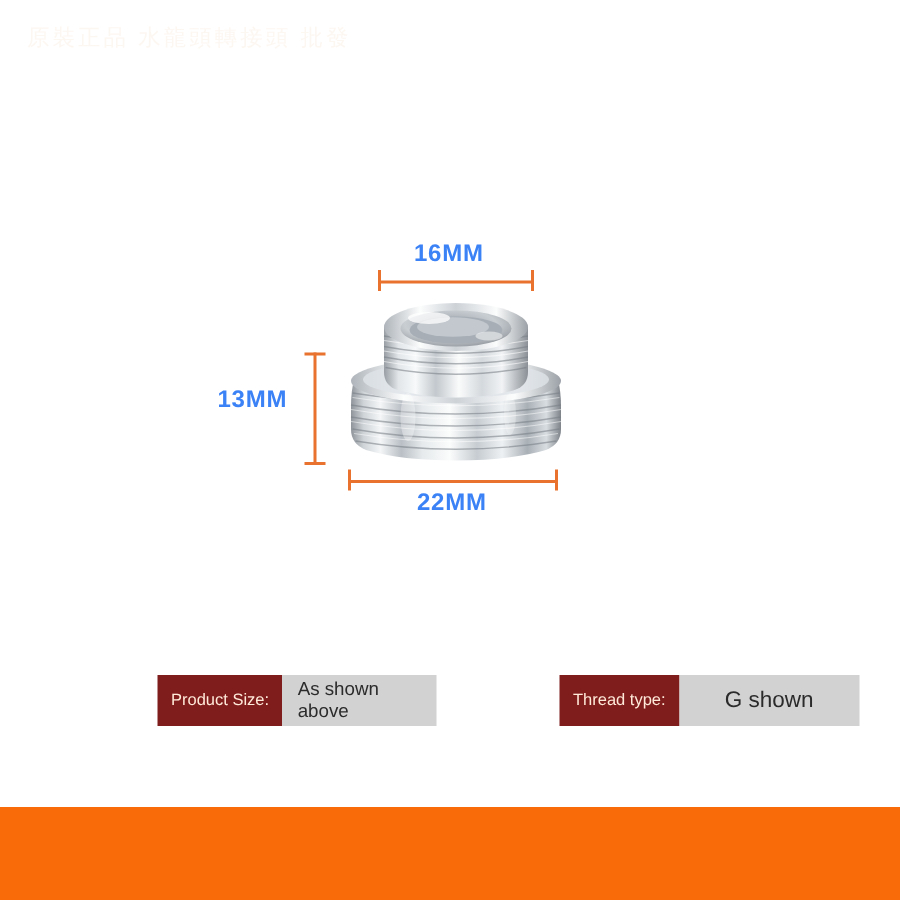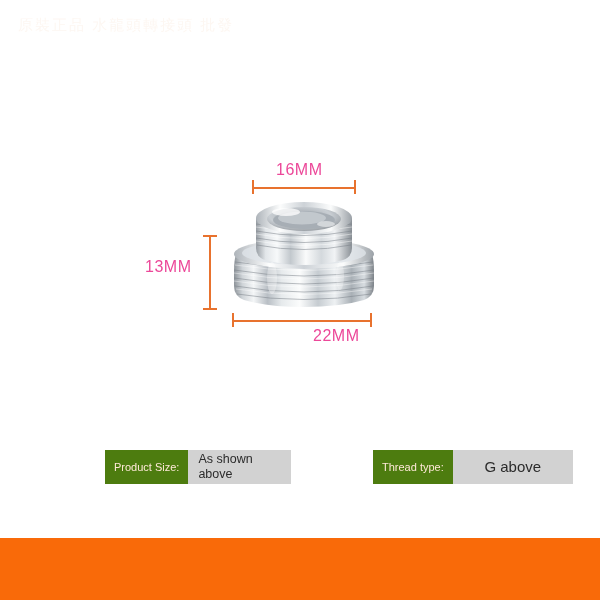--- a/index.html
+++ b/index.html
@@ -35,22 +35,22 @@
     position: absolute;
     left: 0;
     top: 0;
     width: 600px;
     height: 430px;
   }
 
   
   .dim-label {
     position: absolute;
-    color: #ec4899;
-    font-weight: normal;
+    color: #3b82f6;
+    font-weight: bold;
     font-size: 16px;
     letter-spacing: 0.5px;
     white-space: nowrap;
   }
   .dim-line-h {
     position: absolute;
     height: 2px;
     background: #e8722e;
   }
   .dim-line-v {
@@ -77,21 +77,21 @@
   #dim-top-capL  { left: 252px; top: 180px; }
   #dim-top-capR  { left: 354px; top: 180px; }
 
   
   #dim-left-label { left: 145px; top: 258px; }
   #dim-left-line  { left: 209px; top: 235px; height: 75px; }
   #dim-left-capT  { left: 203px; top: 235px; }
   #dim-left-capB  { left: 203px; top: 308px; }
 
   
-  #dim-bot-label { left: 278px; top: 327px; margin-left: 35px; }
+  #dim-bot-label { left: 278px; top: 327px; }
   #dim-bot-line  { left: 232px; top: 320px; width: 140px; }
   #dim-bot-capL  { left: 232px; top: 313px; }
   #dim-bot-capR  { left: 370px; top: 313px; }
 
   .product-svg {
     position: absolute;
     left: 228px;
     top: 196px;
   }
 
@@ -103,21 +103,21 @@
     width: 600px;
     height: 38px;
   }
   .spec-chip {
     position: absolute;
     display: flex;
     align-items: stretch;
     height: 34px;
   }
   .spec-key {
-    background: #4d7c0f;
+    background: #7f1d1d;
     color: #ffe9d8;
     font-size: 11px;
     display: flex;
     align-items: center;
     padding: 0 9px;
     white-space: nowrap;
   }
   .spec-val {
     background: #d2d2d2;
     color: #2b2b2b;
@@ -255,20 +255,20 @@
 </div>
 
 <div class="spec-row">
   <div class="spec-chip" id="chip-size">
     <div class="spec-key">Product Size:</div>
     <div class="spec-val">As shown
 above</div>
   </div>
   <div class="spec-chip" id="chip-thread">
     <div class="spec-key">Thread type:</div>
-    <div class="spec-val">G above</div>
+    <div class="spec-val">G shown</div>
   </div>
 </div>
 
 <div class="banner">
   
   
 </div>
 
 </body></html>

